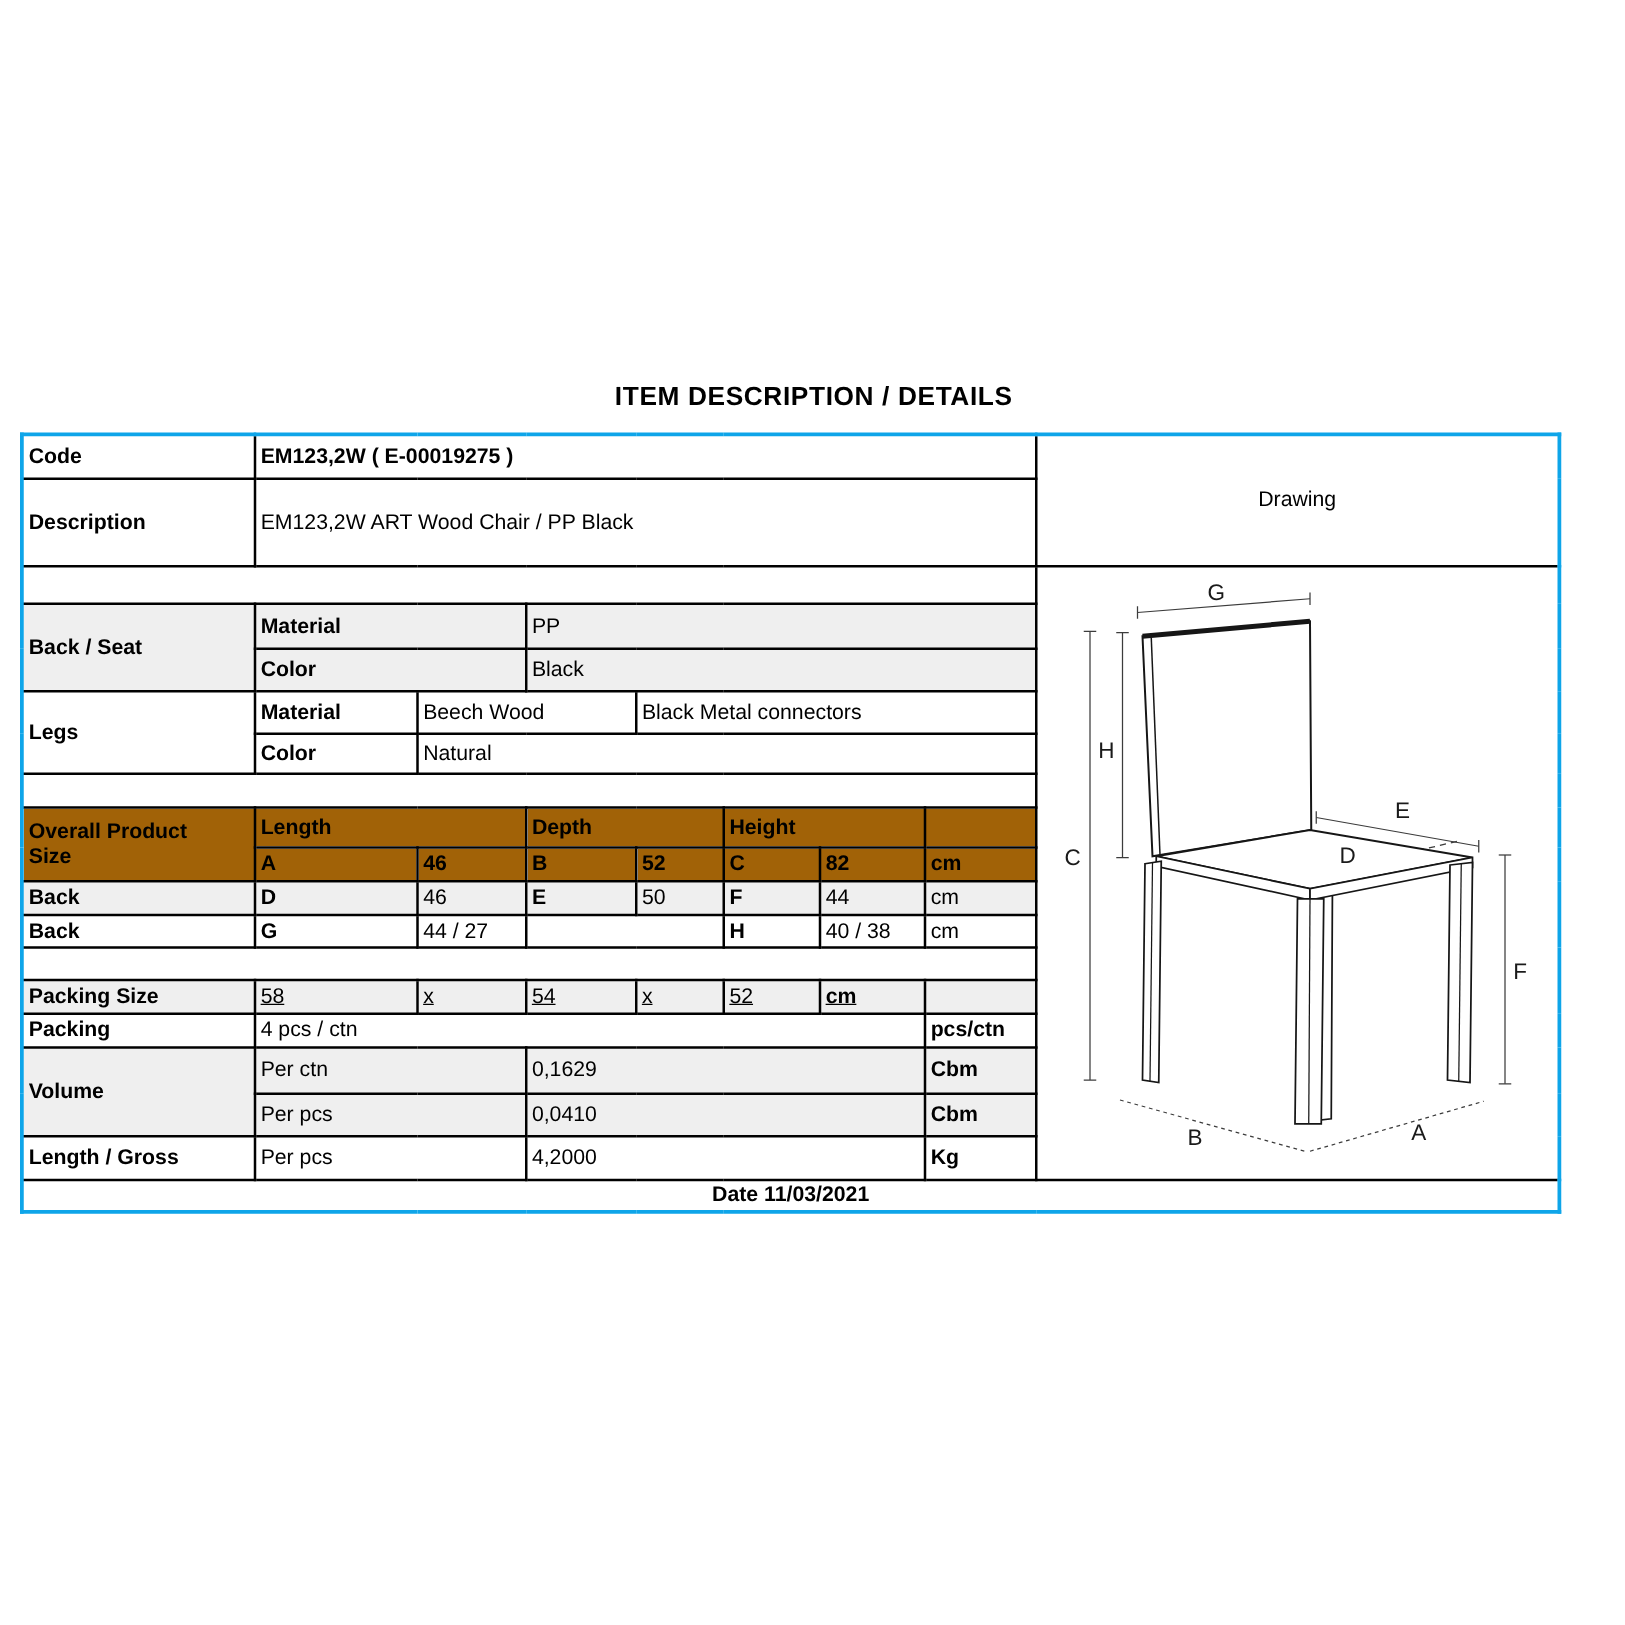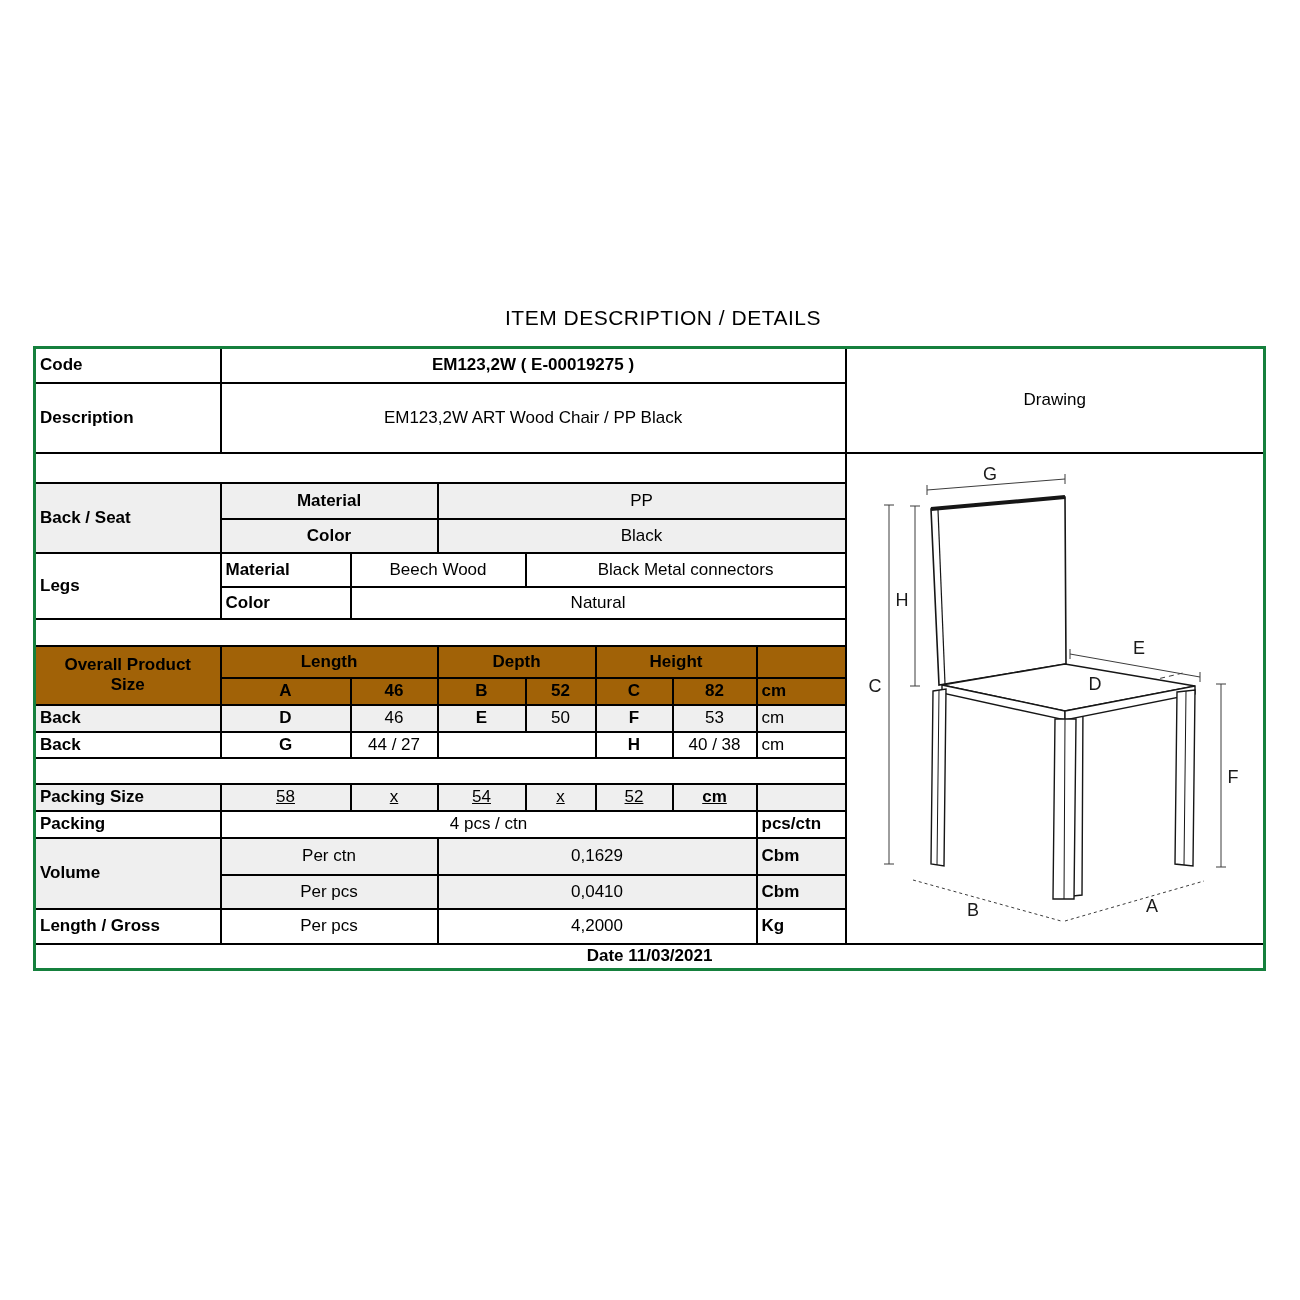--- a/index.html
+++ b/index.html
@@ -1,26 +1,26 @@
 <!DOCTYPE html>
 <html><head>
 <meta charset="utf-8">
 <style>
   html,body{margin:0;padding:0;background:#fff;}
   .page{position:relative;width:1300px;height:1300px;background:#ffffff;
         font-family:"Liberation Sans",sans-serif;color:#000;}
-  .title{position:absolute;top:306px;left:48px;width:1230px;text-align:center;
-         font-size:21px;font-weight:normal;letter-spacing:.5px;}
-  table.spec{position:absolute;left:33px;top:346px;width:1230px;
+  .title{position:absolute;top:306px;left:36px;width:1230px;text-align:center;
+         font-size:21px;font-weight:bold;letter-spacing:.5px;}
+  table.spec{position:absolute;left:16px;top:346px;width:1230px;
              border-collapse:collapse;table-layout:fixed;
-             border:3px solid #15803d;}
+             border:3px solid #0ea5e9;}
   table.spec td{border:2px solid #000;padding:0 4px;font-size:17px;
                 vertical-align:middle;overflow:hidden;white-space:nowrap;}
   .b{font-weight:bold;}
-  .ctr{text-align:center;padding:0;}
+  .ctr{padding:0;}
   .lbl{font-weight:bold;font-size:18px;padding-left:5px;}
   .big{font-size:18px;}
   .sub{font-weight:bold;font-size:15px;}
   .gray{background:#efefef;}
   .yel{background:#a16207;font-weight:bold;}
   .unit{font-size:15px;font-weight:bold;text-align:left;padding-left:4px;}
   .unitcm{font-size:15px;text-align:left;padding-left:4px;}
   .small{font-size:16px;}
   .nbx{border-left:none;border-right:none;text-decoration:underline;}
   .drawhead{font-weight:normal;font-size:19px;text-align:center;}
@@ -161,21 +161,21 @@
       <td class="yel unit">cm</td>
     </tr>
 
     <tr style="height:27px">
       <td class="lbl gray">Back</td>
       <td class="ctr b gray">D</td>
       <td class="ctr gray">46</td>
       <td class="ctr b gray">E</td>
       <td class="ctr gray">50</td>
       <td class="ctr b gray">F</td>
-      <td class="ctr gray">53</td>
+      <td class="ctr gray">44</td>
       <td class="unitcm gray">cm</td>
     </tr>
 
     <tr style="height:26px">
       <td class="lbl">Back</td>
       <td class="ctr b">G</td>
       <td class="ctr">44 / 27</td>
       <td colspan="2"></td>
       <td class="ctr b">H</td>
       <td class="ctr">40 / 38</td>

